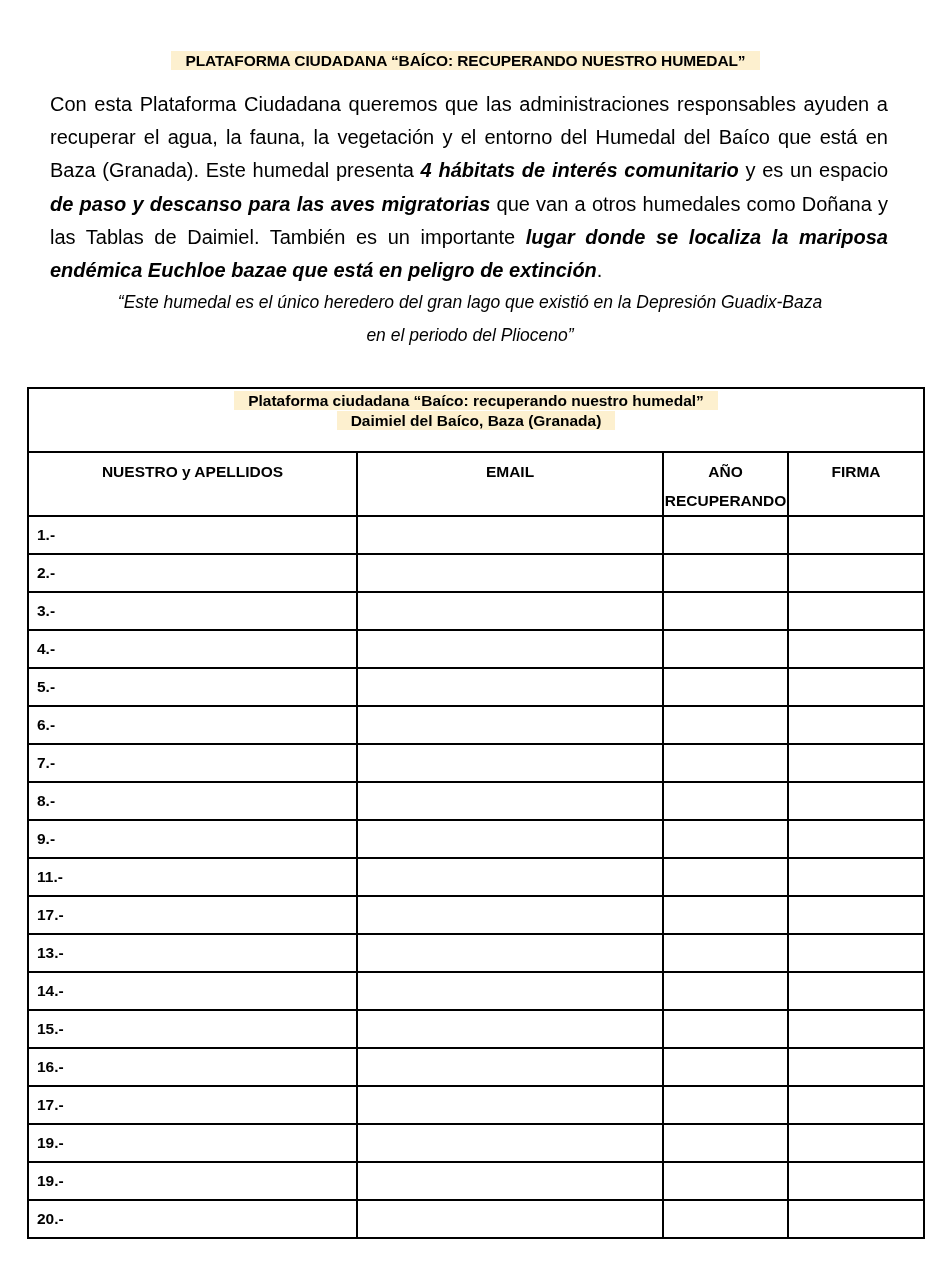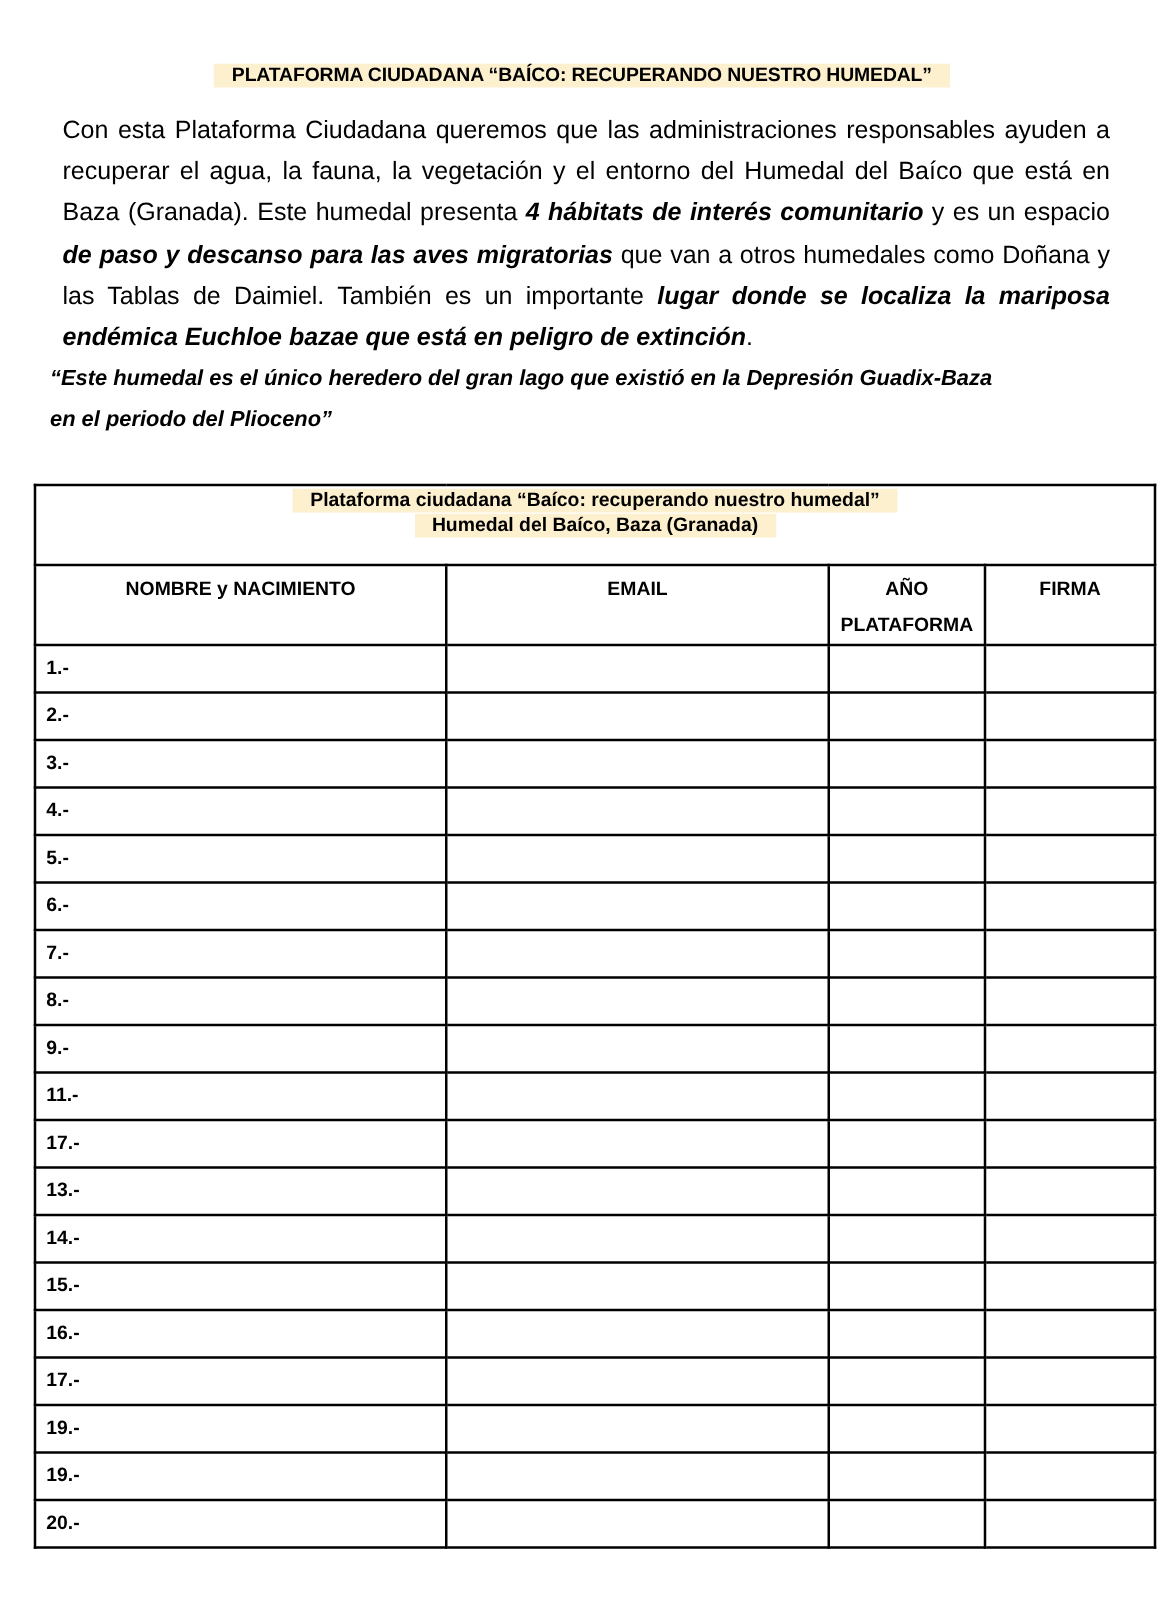--- a/index.html
+++ b/index.html
@@ -12,21 +12,21 @@
       font-weight: bold; font-size: 15.5px; letter-spacing: -0.1px;
     }
     .hl { background: #fdf0cf; padding: 1px 14px; }
     .intro {
       position: absolute; left: 50px; top: 88px; width: 838px;
       font-size: 20px; line-height: 33.2px; text-align: justify;
     }
     .intro b i, .intro .bi { font-weight: bold; font-style: italic; }
     .quote {
       position: absolute; left: 40px; top: 286px; width: 860px;
-      text-align: left; font-weight: bold; font-style: italic;
+      text-align: center; font-weight: normal; font-style: italic;
       font-size: 17.5px; line-height: 33px;
     }
     table.sheet {
       position: absolute; left: 27px; top: 387px; width: 896px;
       border-collapse: collapse; table-layout: fixed;
     }
     table.sheet td, table.sheet th {
       border: 2px solid #000; padding: 0; vertical-align: top;
     }
     .caption-cell { height: 60px; text-align: center; font-weight: bold; font-size: 15.5px; line-height: 20px; padding-top: 2px !important; }
@@ -50,27 +50,27 @@
   <colgroup>
     <col style="width:329px">
       <col style="width:306px">
       <col style="width:125px">
       <col style="width:136px">
   </colgroup>
   <tbody>
       <tr>
     <td colspan="4" class="caption-cell">
       <span class="hl">Plataforma ciudadana “Baíco: recuperando nuestro humedal”</span><br>
-      <span class="hl">Humedal del Baíco, Baza (Granada)</span>
+      <span class="hl">Daimiel del Baíco, Baza (Granada)</span>
     </td>
   </tr>
   <tr>
-    <td class="head-cell">NOMBRE y NACIMIENTO</td>
+    <td class="head-cell">NUESTRO y APELLIDOS</td>
     <td class="head-cell">EMAIL</td>
-    <td class="head-cell"><span>AÑO</span><br><span>PLATAFORMA</span></td>
+    <td class="head-cell"><span>AÑO</span><br><span>RECUPERANDO</span></td>
     <td class="head-cell">FIRMA</td>
   </tr>
   </tbody>
     <tbody id="rows">
       <tr>
         <td class="num-cell">1.-</td>
         <td class="blank-cell"></td>
         <td class="blank-cell"></td>
         <td class="blank-cell"></td>
       </tr>

